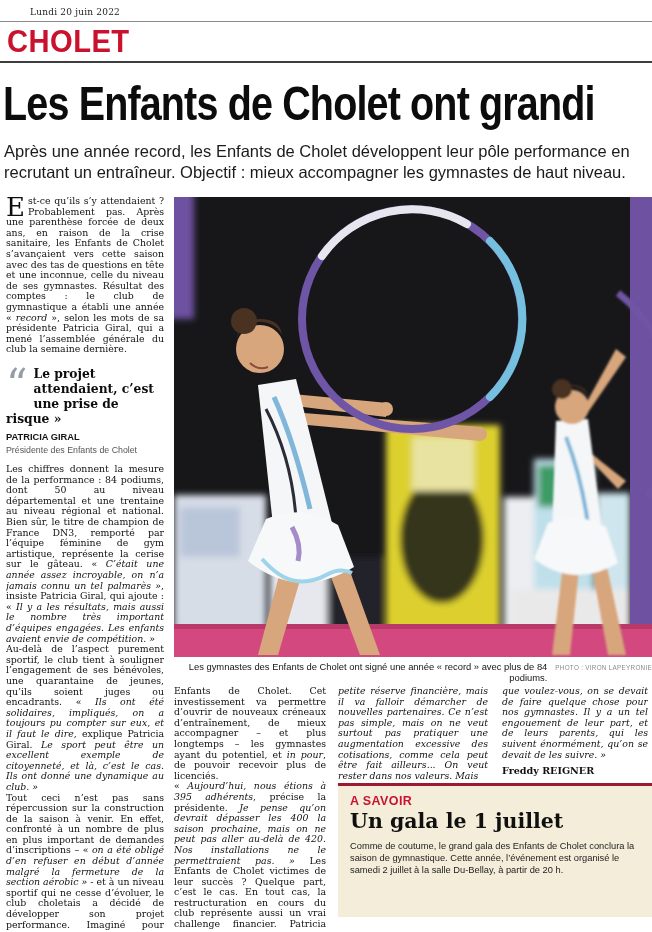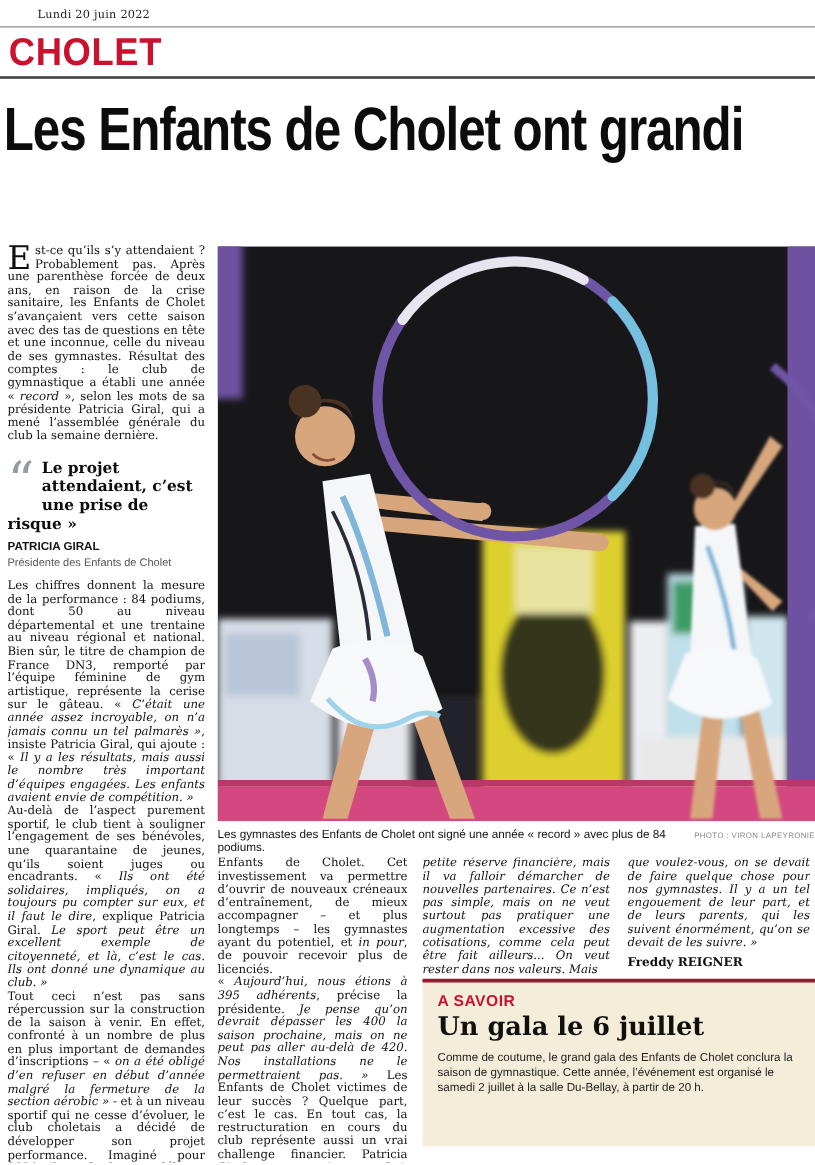--- a/index.html
+++ b/index.html
@@ -35,21 +35,21 @@
   .pullquote{margin:11px 0 9px 0;text-align:left;}
   .pq-mark{float:left;font-size:42px;line-height:30px;color:#949ca6;margin:4px 6px 0 0;
            font-family:"DejaVu Serif",serif;}
   .pq-text{font-weight:700;font-size:12.3px;line-height:15px;color:#0d0d0d;}
   .pq-author{clear:left;font-family:"Liberation Sans",sans-serif;font-weight:700;
              font-size:9.3px;margin-top:6px;color:#141414;}
   .pq-role{font-family:"Liberation Sans",sans-serif;font-size:8.8px;color:#555;margin-top:2px;}
 
   .photo{position:absolute;left:174px;top:197px;width:478px;height:460px;margin:0;overflow:hidden;}
   .caption-row{position:absolute;left:174px;top:661px;width:478px;display:flex;
-               justify-content:space-between;align-items:baseline;}
+               justify-content:space-between;align-items:baseline;text-align:right;}
   .caption{font-family:"Liberation Sans",sans-serif;font-size:9.4px;color:#141414;}
   .credit{font-family:"Liberation Sans",sans-serif;font-size:6.3px;color:#8a8a8a;
           text-transform:uppercase;letter-spacing:.3px;white-space:nowrap;margin-left:8px;}
 
   .byline{margin-top:6px;text-align:left;font-weight:700;font-size:9.6px;}
 
   .savoir{position:absolute;left:338px;top:783px;width:314px;height:134px;box-sizing:border-box;
           background:var(--cream);border-top:3.5px solid var(--darkred);padding:8px 12px 10px 12px;}
   .savoir-label{font-family:"Liberation Sans",sans-serif;font-weight:700;font-size:12.5px;
                 color:var(--red);letter-spacing:.4px;}
@@ -63,20 +63,21 @@
 <body>
 
 <div class="page">
 
   <div class="date">Lundi 20 juin 2022</div>
   <div class="rule rule-top"></div>
   <div class="section">CHOLET</div>
   <div class="rule rule-section"></div>
 
   <h1 class="headline">Les Enfants de Cholet ont grandi</h1>
+  <p class="standfirst">Après une année record, les Enfants de Cholet développent leur pôle performance en recrutant un entraîneur. Objectif : mieux accompagner les gymnastes de haut niveau.</p>
 
   <div class="col col1">
     <div>
         <p class="para drop"><span>Est-ce qu’ils s’y attendaient ? Probablement pas. Après une parenthèse forcée de deux ans, en raison de la crise sanitaire, les Enfants de Cholet s’avançaient vers cette saison avec des tas de questions en tête et une inconnue, celle du niveau de ses gymnastes. Résultat des comptes : le club de gymnastique a établi une année « </span><span class="it">record</span><span> », selon les mots de sa présidente Patricia Giral, qui a mené l’assemblée générale du club la semaine dernière.</span></p>
       </div>
     <div class="pullquote">
       <span class="pq-mark">“</span>
       <div class="pq-text">Le projet attendaient, c’est une prise de risque »</div>
       <div class="pq-author">PATRICIA GIRAL</div>
       <div class="pq-role">Présidente des Enfants de Cholet</div>
@@ -173,19 +174,19 @@
     </div>
   <div class="col col4">
     <div>
         <p class="para"><span class="it">que voulez-vous, on se devait de faire quelque chose pour nos gymnastes. Il y a un tel engouement de leur part, et de leurs parents, qui les suivent énormément, qu’on se devait de les suivre. »</span></p>
       </div>
     <div class="byline">Freddy REIGNER</div>
   </div>
 
   <aside class="savoir">
     <div class="savoir-label">A SAVOIR</div>
-    <div class="savoir-title">Un gala le 6 juillet</div>
+    <div class="savoir-title">Un gala le 1 juillet</div>
     <div class="savoir-cols">
       <p class="savoir-col">Comme de coutume, le grand gala des Enfants de Cholet conclura la saison de gymnastique. Cette année, l’événement est organisé le samedi 2 juillet à la salle Du-Bellay, à partir de 20 h.</p>
     </div>
   </aside>
 
 </div>
 
 </body></html>

